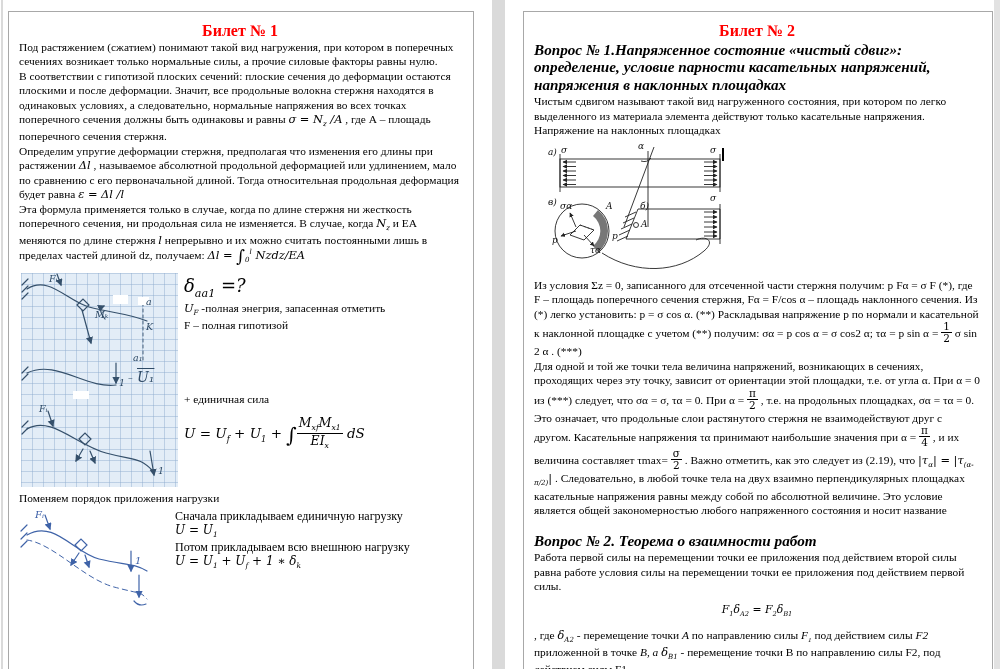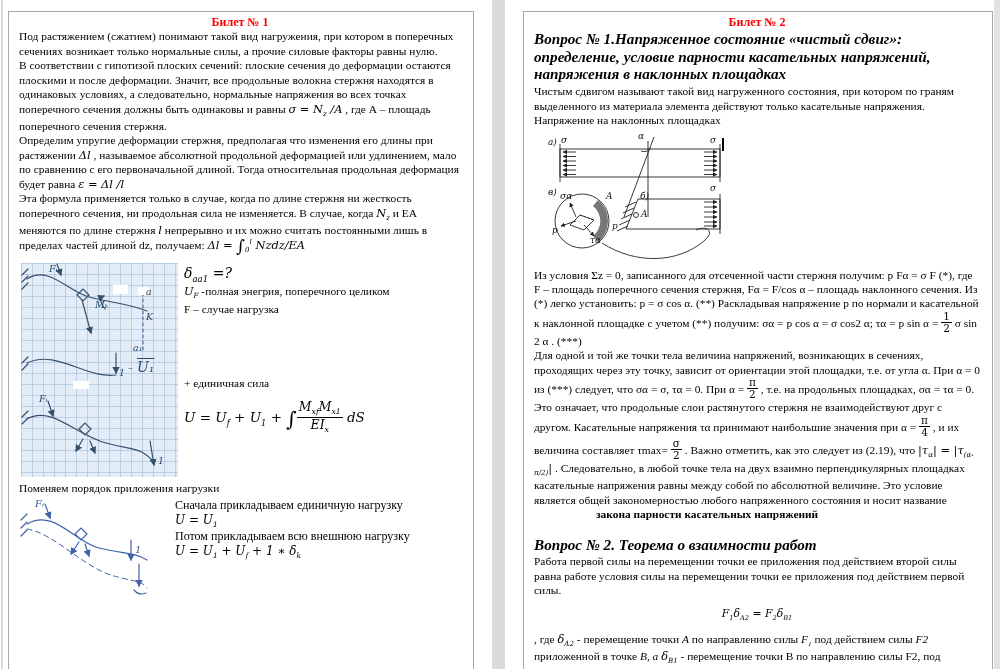--- a/index.html
+++ b/index.html
@@ -6,21 +6,21 @@
   body{width:1000px;height:669px;background:#ffffff;overflow:hidden;position:relative;
        font-family:"Liberation Serif",serif;color:#000;}
   .strip{position:absolute;top:0;height:669px;background:#dadada;}
   .strip.left-edge{left:1px;width:2px;}
   .strip.divider{left:492px;width:13px;}
   .strip.right-edge{left:994px;width:6px;background:#e2e2e2;}
   .page{position:absolute;top:11px;height:700px;background:#fff;border:1px solid #a8a8a8;
         border-bottom:none;box-sizing:border-box;padding:3px 12px 0 10px;overflow:hidden;}
   .page-left{left:8px;width:466px;}
   .page-right{left:523px;width:470px;}
-  .ticket-title{text-align:center;color:#ff0000;font-weight:bold;font-size:12px;line-height:1.1;margin-top:1px;}
+  .ticket-title{text-align:center;color:#ff0000;font-weight:bold;font-size:16px;line-height:1.1;margin-top:7px;}
   .qh{font-size:15.2px;font-weight:bold;font-style:italic;margin:1px 0 1px 0;line-height:1.16;}
   p.b{font-size:11.4px;line-height:1.27;margin:0;}
   .sg-p{}
   .sg-f{font-family:"DejaVu Serif",serif;font-style:italic;}
   .sg-i{font-style:italic;}
   .sg-b{font-weight:700;}
   .sg-int{font-family:"DejaVu Serif",serif;font-size:1.5em;line-height:0;vertical-align:-0.18em;}
   sub,sup{font-size:0.62em;}
   .frac{display:inline-block;vertical-align:-0.5em;text-align:center;line-height:1.05;font-size:0.92em;
         font-family:"DejaVu Serif",serif;}
@@ -102,23 +102,23 @@
       <span class="fl" style="left:125px;top:23px">a</span>
       <span class="fl" style="left:125px;top:48px">K</span>
       <span class="fl" style="left:112px;top:79px">a₁</span>
       <span class="fl" style="left:98px;top:104px">1</span>
       <span class="fl" style="left:107px;top:99px">–</span>
       <span class="fl ovl" style="left:116px;top:96px;font-size:14px">U₁</span>
       <span class="fl" style="left:18px;top:130px">Fᵢ</span>
       <span class="fl" style="left:137px;top:192px">1</span>
     </div>
     <div class="sidecol">
-      <div style="font-size:14px"><span class="sg-f">δ</span><sub class="sg-f">aa1</sub><span class="sg-f"> =?</span></div>
-      <div><span class="sg-f">U</span><sub class="sg-f">F</sub><span class="sg-p"> -полная энегрия, поперечного целиком</span></div>
-      <div><span class="sg-p">F – случае нагрузка</span></div>
+      <div style="font-size:18px"><span class="sg-f">δ</span><sub class="sg-f">aa1</sub><span class="sg-f"> =?</span></div>
+      <div><span class="sg-f">U</span><sub class="sg-f">F</sub><span class="sg-p"> -полная энегрия, запасенная отметить</span></div>
+      <div><span class="sg-p">F – полная гипотизой</span></div>
       <div class="unit">+ единичная сила</div>
       <div class="bigf"><span class="sg-f">U = U</span><sub class="sg-f">f</sub><span class="sg-f"> +  U</span><sub class="sg-f">1</sub><span class="sg-f"> +  </span><span class="sg-int">∫</span><span class="frac"><span class="num"><span class="sg-f">M</span><sub class="sg-f">xf</sub><span class="sg-f">M</span><sub class="sg-f">x1</sub></span><span class="den"><span class="sg-f">EI</span><sub class="sg-f">x</sub></span></span><span class="sg-f"> dS</span></div>
     </div>
   </div>
 
   <p class="b">Поменяем порядок приложения нагрузки</p>
 
   <div class="figrow2">
     <svg width="150" height="118" viewBox="0 0 150 118" style="left:0;top:4px">
       <defs>
@@ -148,21 +148,21 @@
       <div>Потом прикладываем всю внешнюю нагрузку</div>
       <div><span class="sg-f">U = U</span><sub class="sg-f">1</sub><span class="sg-f"> + U</span><sub class="sg-f">f</sub><span class="sg-f"> + 1 ∗ δ</span><sub class="sg-f">k</sub></div>
 
     </div>
   </div>
 </div>
 
 <div class="page page-right">
   <div class="ticket-title">Билет № 2</div>
   <div class="qh">Вопрос № 1.Напряженное состояние «чистый сдвиг»: определение, условие парности касательных напряжений, напряжения в наклонных площадках</div>
-  <p class="b">Чистым сдвигом называют такой вид нагруженного состояния, при котором по граням выделенного из материала элемента действуют только касательные напряжения.</p>
+  <p class="b">Чистым сдвигом называют такой вид нагруженного состояния, при котором по легко выделенного из материала элемента действуют только касательные напряжения.</p>
   <p class="b">Напряжение на наклонных площадках</p>
 
   <div class="tfig">
     <svg width="200" height="128" viewBox="0 0 200 128" style="left:12px;top:0">
       <defs>
         <marker id="arC" markerWidth="6" markerHeight="6" refX="4.5" refY="2.5" orient="auto">
           <path d="M0,0 L5,2.5 L0,5 z" fill="#222"></path>
         </marker>
       </defs>
       <g stroke="#222" stroke-width="0.9" fill="none">
@@ -225,20 +225,19 @@
     <span class="tl" style="left:107px;top:76px">A</span>
     <span class="tl" style="left:72px;top:58px">A</span>
     <span class="tl" style="left:26px;top:58px">σα</span>
     <span class="tl" style="left:18px;top:92px">p</span>
     <span class="tl" style="left:56px;top:102px">τα</span>
     <div class="caret"></div>
   </div>
 
   <p class="b"><span class="sg-p">Из условия Σz = 0, записанного для отсеченной части стержня получим: p Fα = σ F (*), где F – площадь поперечного сечения стержня, Fα = F/cos α – площадь наклонного сечения. Из (*) легко установить: p = σ cos α. (**) Раскладывая напряжение p по нормали и касательной к наклонной площадке с учетом (**) получим: σα = p cos α = σ cos2 α;     τα = p sin α = </span><span class="frac"><span class="num"><span class="sg-p">1</span></span><span class="den"><span class="sg-p">2</span></span></span><span class="sg-p"> σ sin 2 α .     (***)</span></p>
   <p class="b"><span class="sg-p">Для одной и той же точки тела величина напряжений, возникающих в сечениях, проходящих через эту точку, зависит от ориентации этой площадки, т.е. от угла α.   При  α = 0 из (***) следует, что  σα = σ, τα = 0. При α = </span><span class="frac"><span class="num"><span class="sg-p">π</span></span><span class="den"><span class="sg-p">2</span></span></span><span class="sg-p"> , т.е. на продольных площадках, σα = τα = 0. Это означает, что продольные слои растянутого стержня не взаимодействуют друг с другом. Касательные напряжения τα принимают наибольшие значения при α = </span><span class="frac"><span class="num"><span class="sg-p">π</span></span><span class="den"><span class="sg-p">4</span></span></span><span class="sg-p"> , и их величина составляет τmax= </span><span class="frac"><span class="num"><span class="sg-p">σ</span></span><span class="den"><span class="sg-p">2</span></span></span><span class="sg-p"> . Важно отметить, как это следует из (2.19), что </span><span class="sg-f">|τ</span><sub class="sg-f">α</sub><span class="sg-f">| = |τ</span><sub class="sg-f">(α-π/2)</sub><span class="sg-f">|</span><span class="sg-p"> . Следовательно, в любой точке тела на двух взаимно перпендикулярных площадках касательные напряжения равны между собой по абсолютной величине. Это условие является общей закономерностью любого напряженного состояния и носит название</span></p>
-  <p class="b ind"><span class="sg-b">закона парности касательных напряжений</span></p>
 
   <div class="qh" style="margin-top:14px">Вопрос № 2.   Теорема о взаимности работ</div>
   <p class="b">Работа первой силы на перемещении точки ее приложения  под действием второй силы равна работе условия силы на перемещении точки ее приложения  под действием первой силы.</p>
   <div class="cform"><span class="sg-f">F</span><sub class="sg-f">1</sub><span class="sg-f">δ</span><sub class="sg-f">A2</sub><span class="sg-f"> = F</span><sub class="sg-f">2</sub><span class="sg-f">δ</span><sub class="sg-f">B1</sub></div>
   <p class="b"><span class="sg-p">, где </span><span class="sg-f">δ</span><sub class="sg-f">A2</sub><span class="sg-p"> - перемещение точки </span><span class="sg-i">А</span><span class="sg-p"> по направлению силы </span><span class="sg-i">F</span><sub class="sg-i">1</sub><span class="sg-p"> под действием силы </span><span class="sg-i">F2</span><span class="sg-p"> приложенной в точке </span><span class="sg-i">B, а</span><span class="sg-p">  </span><span class="sg-f">δ</span><sub class="sg-f">B1</sub><span class="sg-p"> - перемещение точки B по направлению силы F2, под действием силы F1.</span></p>
 
 </div>
 
 </body></html>

